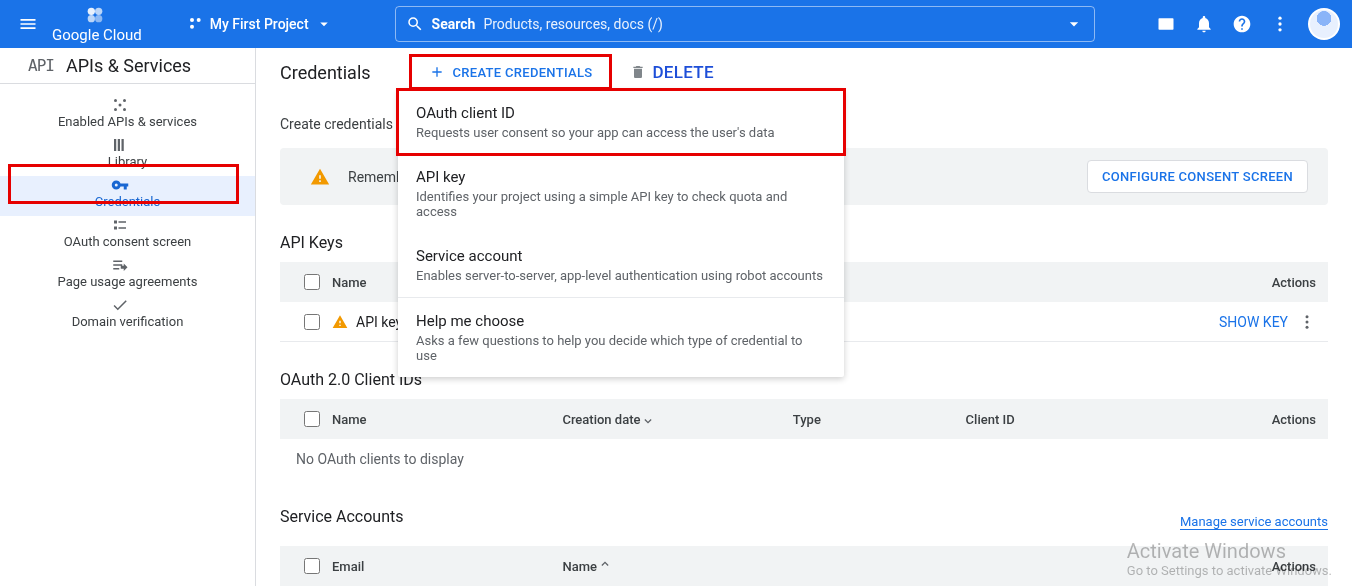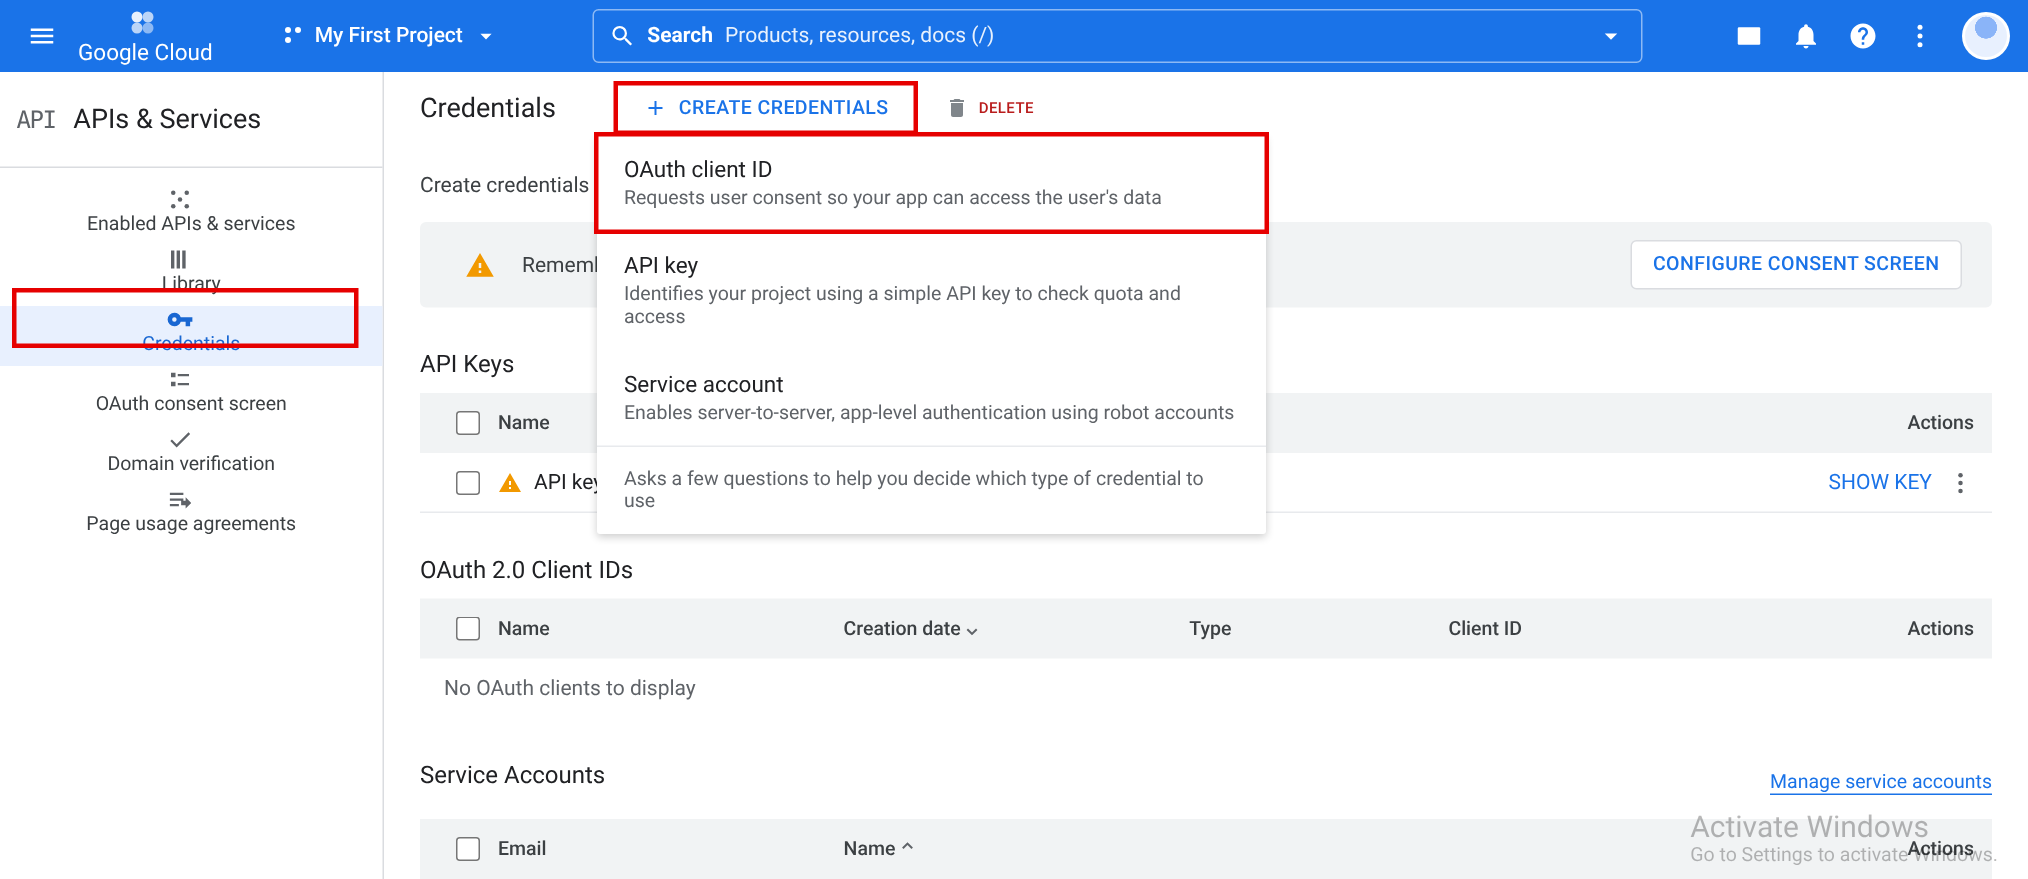--- a/index.html
+++ b/index.html
@@ -16,37 +16,37 @@
 .topbar .search .label { font-weight: 700; margin-left: 8px; margin-right: 8px; }
 .topbar .search .placeholder { color: rgba(255,255,255,0.9); flex: 1; }
 .topbar .search .chev { margin-left: auto; }
 .topbar .right { margin-left: auto; display: flex; align-items: center; gap: 18px; }
 .topbar .avatar { width: 32px; height: 32px; border-radius: 50%; background: #fff; display: flex; align-items: center; justify-content: center; }
 .topbar .avatar-inner { width: 28px; height: 28px; border-radius: 50%; background: radial-gradient(circle at 50% 30%, #8ab4f8 0 30%, #e8f0fe 31% 100%); }
 
 
 .main { display: flex; height: calc(100% - 48px); }
 .sidebar { width: 256px; border-right: 1px solid #dadce0; display: flex; flex-direction: column; }
-.sidebar .title-row { display: flex; align-items: center; height: 64px; padding: 0 11px; border-bottom: 1px solid #dadce0; }
+.sidebar .title-row { display: flex; align-items: center; height: 36px; padding: 0 28px; border-bottom: 1px solid #dadce0; }
 .sidebar .api-icon { font-family: monospace; font-size: 16px; letter-spacing: -1px; margin-right: 12px; color: #5f6368; }
 .sidebar .title { font-size: 18px; color: #202124; }
 .sidebar .items { padding: 12px 0; }
 .sidebar .item { display: flex; align-items: center; height: 40px; padding: 0 20px; cursor: pointer; color: #5f6368; font-size: 13px; flex-direction: column; }
 .sidebar .item .icon { width: 24px; margin-right: 16px; display: flex; align-items: center; justify-content: center; }
 .sidebar .item.active { background: #e8f0fe; color: #1967d2; }
 .sidebar .item.active .icon { color: #1967d2; }
 .sidebar .item:not(.active) .label { color: #3c4043; }
 
 
 .content { flex: 1; padding: 0 24px; position: relative; overflow: hidden; }
 .content-header { display: flex; align-items: center; height: 48px; }
 .content-header h1 { font-size: 18px; font-weight: 400; color: #202124; margin-right: 48px; }
 .btn-create { color: #1a73e8; font-weight: 500; font-size: 13px; display: flex; align-items: center; cursor: pointer; letter-spacing: 0.3px; }
 .btn-create svg { margin-right: 8px; }
-.btn-delete { color: #b91c1c; font-weight: 500; font-size: 10px; display: flex; align-items: center; margin-left: 28px; cursor: pointer; letter-spacing: 0.3px; }
+.btn-delete { color: #1d4ed8; font-weight: 500; font-size: 17px; display: flex; align-items: center; margin-left: 28px; cursor: pointer; letter-spacing: 0.3px; }
 .btn-delete svg { margin-right: 6px; }
 
 .desc { margin: 20px 0 16px; font-size: 14px; color: #3c4043; }
 
 .banner { background: #f1f3f4; display: flex; align-items: center; padding: 12px 20px; border-radius: 4px; margin-bottom: 28px; }
 .banner .warn { color: #f29900; margin-right: 18px; margin-left: 10px; }
 .banner .text { flex: 1; font-size: 14px; color: #3c4043; }
 .btn-outline { background: #fff; border: 1px solid #dadce0; color: #1a73e8; font-weight: 500; font-size: 13px; padding: 8px 14px; border-radius: 4px; cursor: pointer; letter-spacing: 0.3px; }
 
 .section-title { font-size: 16px; color: #202124; margin-bottom: 10px; }
@@ -195,32 +195,32 @@
               <rect x="4" y="6" width="4" height="4"></rect>
               <rect x="4" y="14" width="4" height="4"></rect>
               <path d="M10 7h10v2H10zM10 15h10v2H10z"></path>
             </svg>
           </span>
         <span class="label">OAuth consent screen</span>
       </div>
       <div class="item">
         <span class="icon">
             <svg width="18" height="18" viewBox="0 0 24 24" fill="#5f6368">
+              <path d="M3 6h12v2H3zM3 11h12v2H3zM3 16h8v2H3zM17 10l5 5-5 5v-3h-4v-4h4z"></path>
+            </svg>
+          </span>
+        <span class="label">Page usage agreements</span>
+      </div>
+      <div class="item">
+        <span class="icon">
+            <svg width="18" height="18" viewBox="0 0 24 24" fill="#5f6368">
               <path d="M9 16.17L4.83 12l-1.42 1.41L9 19 21 7l-1.41-1.41z"></path>
             </svg>
           </span>
         <span class="label">Domain verification</span>
-      </div>
-      <div class="item">
-        <span class="icon">
-            <svg width="18" height="18" viewBox="0 0 24 24" fill="#5f6368">
-              <path d="M3 6h12v2H3zM3 11h12v2H3zM3 16h8v2H3zM17 10l5 5-5 5v-3h-4v-4h4z"></path>
-            </svg>
-          </span>
-        <span class="label">Page usage agreements</span>
       </div>
     </div>
   </div>
 
   <div class="content">
     <div class="content-header">
       <h1>Credentials</h1>
       <div class="create-wrap">
         <div class="hl-create"></div>
         <div class="btn-create">
@@ -246,20 +246,21 @@
       <div class="ditem">
         <div class="dtitle">API key</div>
         <div class="dsub">Identifies your project using a simple API key to check quota and access</div>
       </div>
       <div class="ditem">
         <div class="dtitle">Service account</div>
         <div class="dsub">Enables server-to-server, app-level authentication using robot accounts</div>
       </div>
       <div class="divider"></div>
       <div class="ditem">
+        <div class="dtitle">Help me choose</div>
         <div class="dsub">Asks a few questions to help you decide which type of credential to use</div>
       </div>
     </div>
 
     <div class="desc">Create credentials to ac</div>
 
     <div class="banner">
       <svg class="warn" width="20" height="20" viewBox="0 0 24 24" fill="#f29900">
           <path d="M1 21h22L12 2 1 21zm12-3h-2v-2h2v2zm0-4h-2v-4h2v4z"></path>
         </svg>

